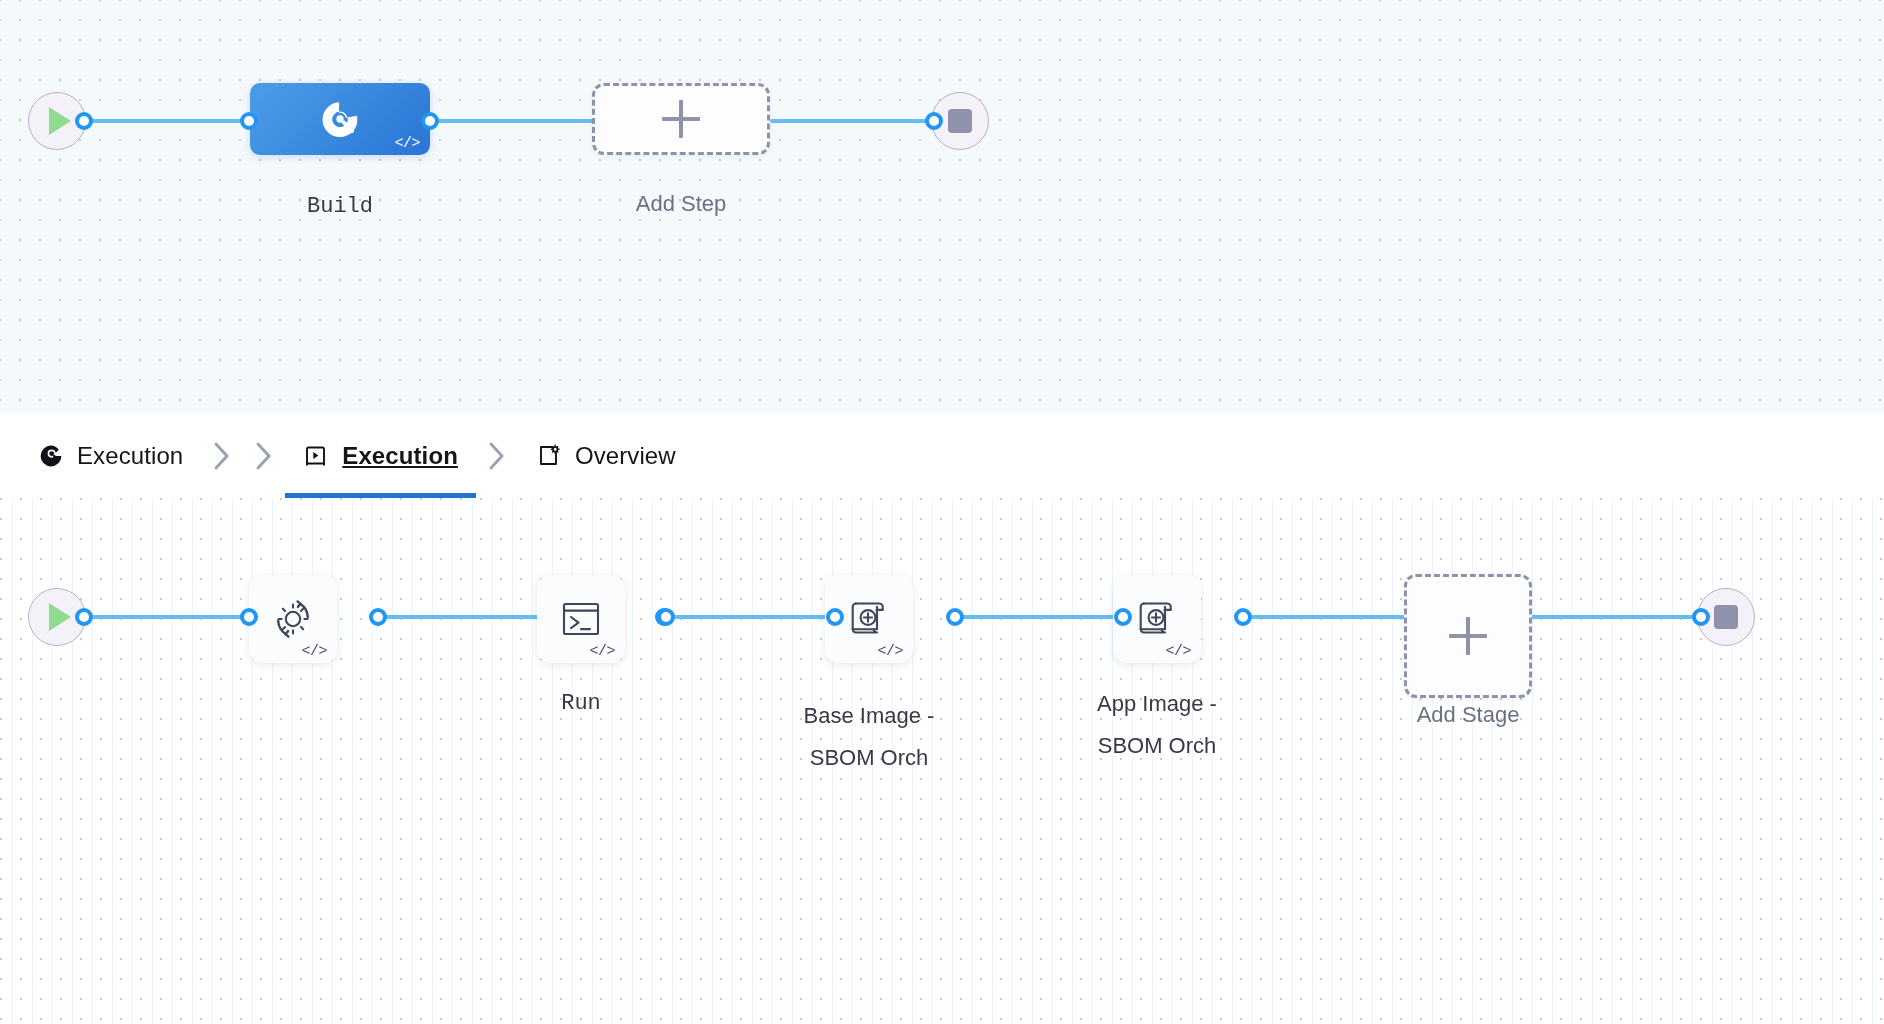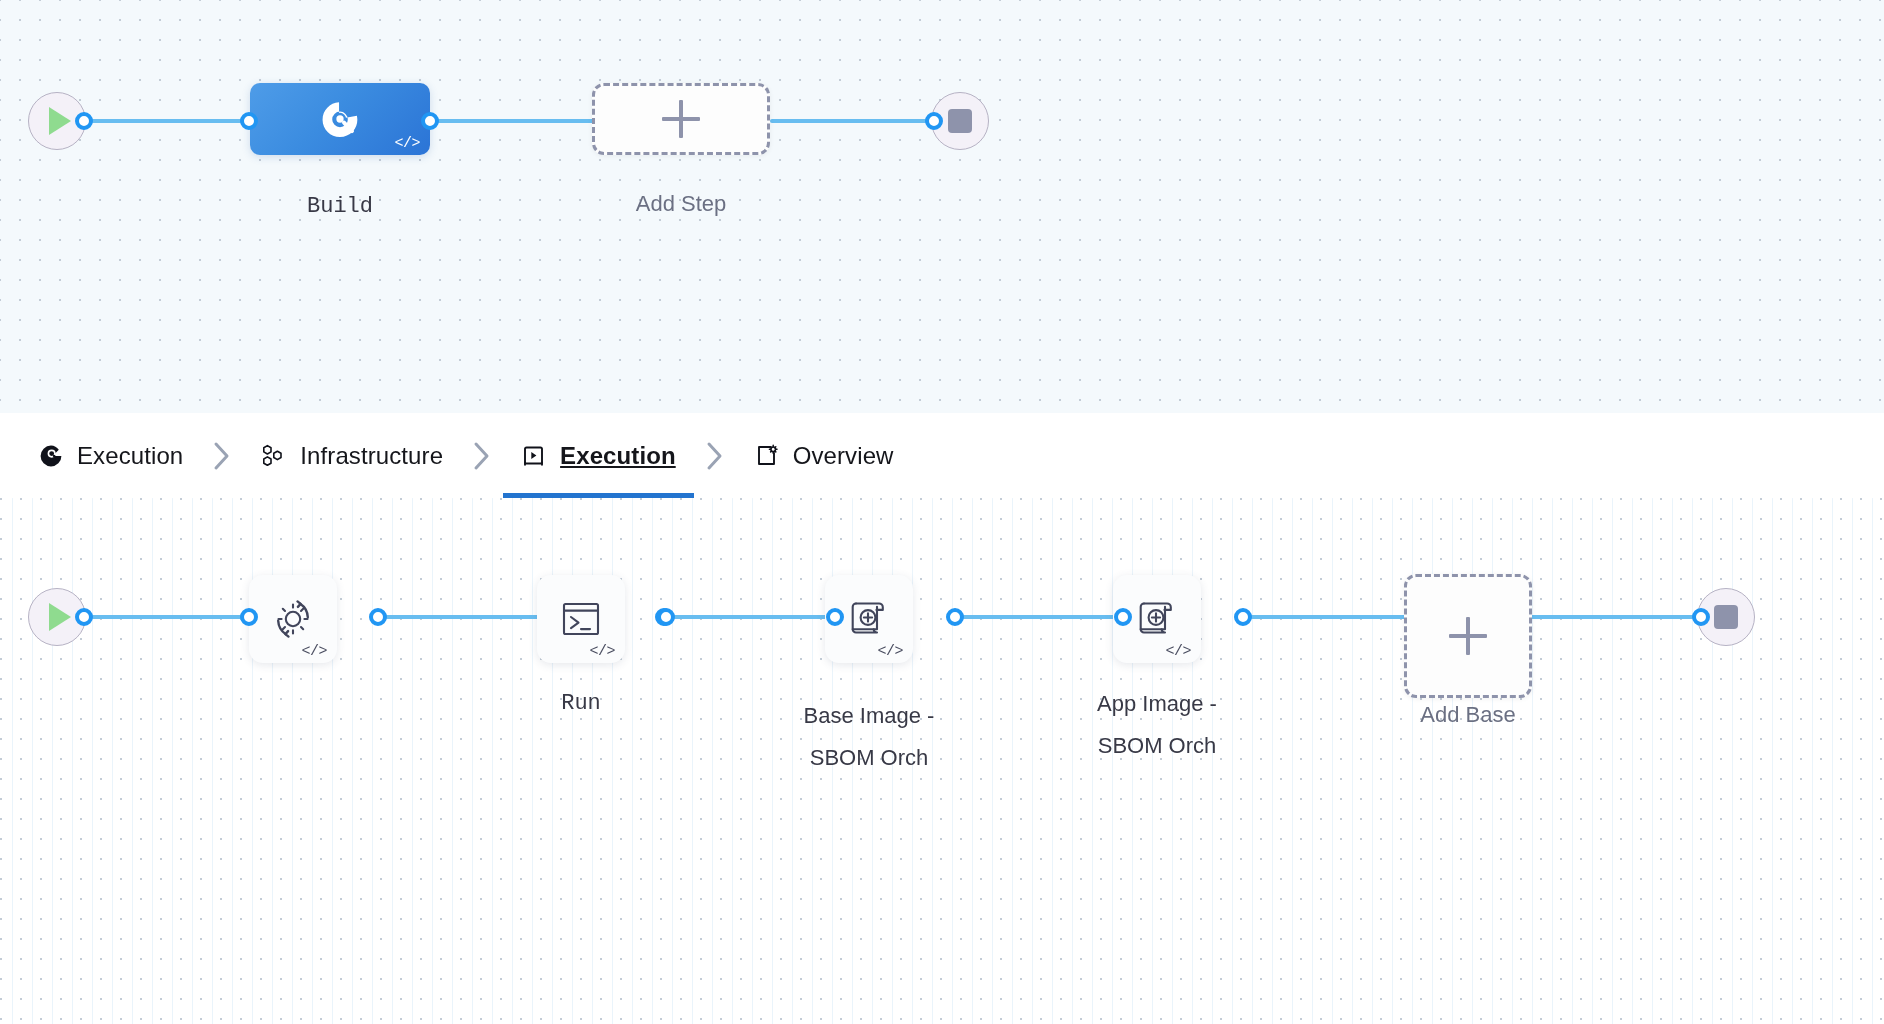--- a/index.html
+++ b/index.html
@@ -246,30 +246,20 @@
       <path d="M14.7 11.9 L18.2 15.4" stroke="#10121a" stroke-width="2.2" stroke-linecap="round" fill="none"></path>
     </svg>
     <span class="tab-label">Execution</span>
   </div>
   <div class="tab-sep">
     <svg width="22" height="34" viewBox="0 0 22 34">
       <path d="M5 5 L16 17 L5 29" stroke="#9aa3b4" stroke-width="3" fill="none" stroke-linecap="round" stroke-linejoin="round"></path>
     </svg>
   </div>
 
-  <div class="tab">
-    <svg class="tab-icon" viewBox="0 0 26 26">
-      <g fill="none" stroke="#10121a" stroke-width="1.6" stroke-linejoin="round">
-        <path d="M6.4 2.6 l3.6 2.1 v4.2 l-3.6 2.1 -3.6-2.1 v-4.2 z"></path>
-        <path d="M6.4 13.9 l3.6 2.1 v4.2 l-3.6 2.1 -3.6-2.1 v-4.2 z"></path>
-        <path d="M16.4 8.2 l3.6 2.1 v4.2 l-3.6 2.1 -3.6-2.1 v-4.2 z"></path>
-      </g>
-    </svg>
-    <span class="tab-label">Infrastructure</span>
-  </div>
   <div class="tab-sep">
     <svg width="22" height="34" viewBox="0 0 22 34">
       <path d="M5 5 L16 17 L5 29" stroke="#9aa3b4" stroke-width="3" fill="none" stroke-linecap="round" stroke-linejoin="round"></path>
     </svg>
   </div>
 
   <div class="tab active">
     <svg class="tab-icon" viewBox="0 0 26 26">
       <rect x="4" y="4.5" width="17" height="16" rx="1.6" fill="none" stroke="#10121a" stroke-width="1.9"></rect>
       <path d="M10.3 9 L15.4 12.5 L10.3 16 Z" fill="#10121a"></path>
@@ -370,19 +360,19 @@
     </svg>
     <span class="code-badge on-white">&lt;/&gt;</span>
   </div>
   <div class="port" style="left:1234px; top:110px;"></div>
   <div class="node-label" style="left:1037px; top:185px; width:240px;">App Image -
 SBOM Orch</div>
 
   <div class="add-node" style="left:1404px; top:76px; width:128px; height:124px;">
     <div class="plus-glyph"></div>
   </div>
-  <div class="node-label muted" style="left:1404px; top:196px; width:128px;">Add Base</div>
+  <div class="node-label muted" style="left:1404px; top:196px; width:128px;">Add Stage</div>
 
   <div class="port" style="left:1692px; top:110px;"></div>
   <div class="terminal-node" style="left:1697px; top:90px;">
     <div class="stop-sq"></div>
   </div>
 </div>
 
 </body></html>

